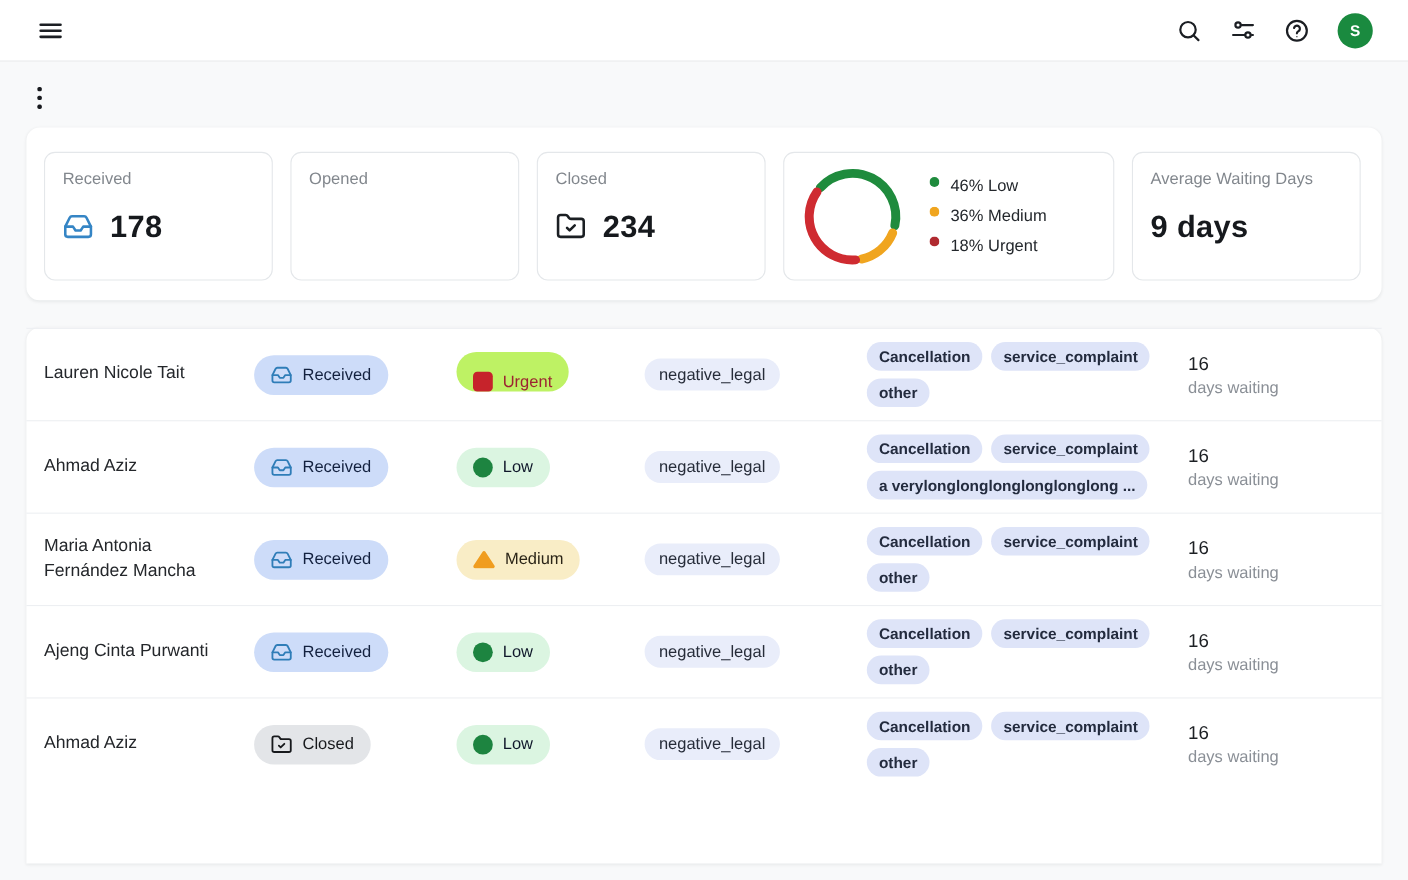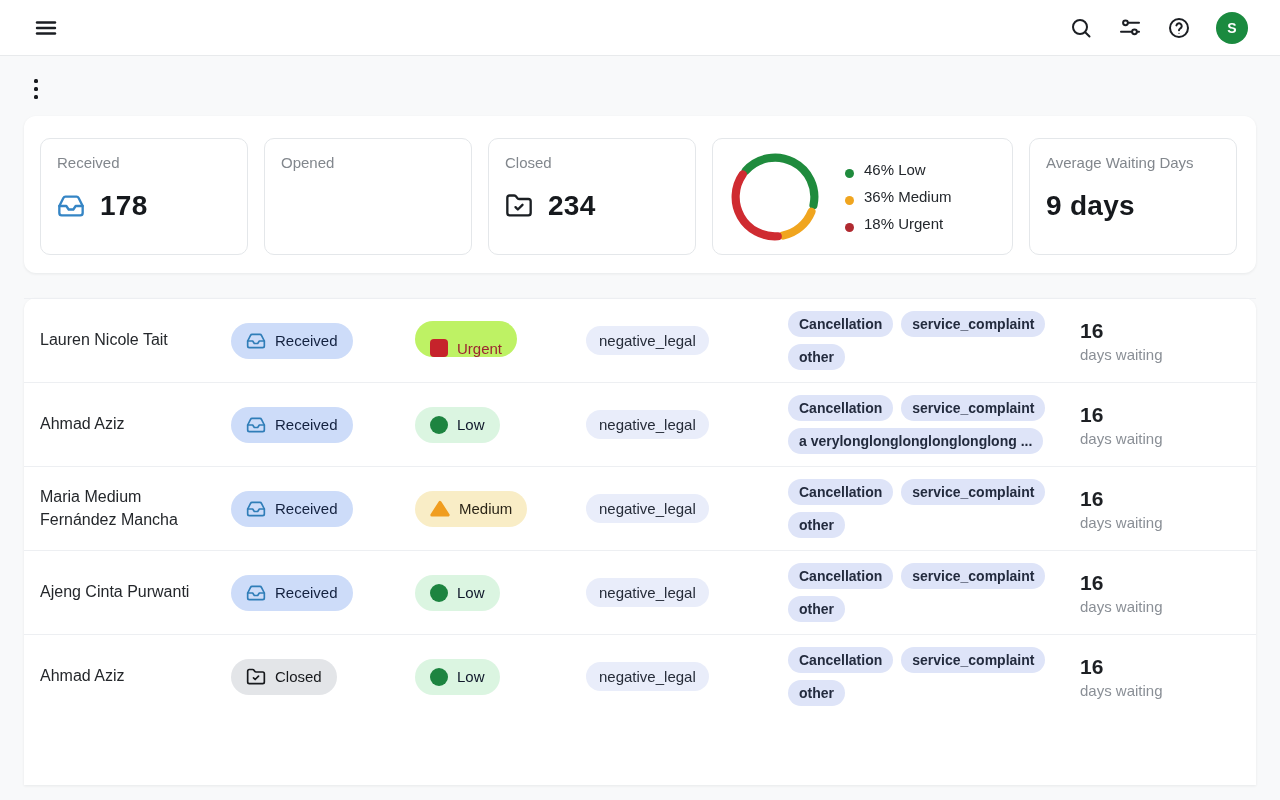--- a/index.html
+++ b/index.html
@@ -43,21 +43,21 @@
   .card-valrow { display:flex; align-items:center; gap:15px; margin-top:19px; }
   .card-icon { width:28px; height:28px; display:inline-flex; }
   .card-icon svg { width:100%; height:100%; }
   .icon-blue { color:#3585c5; }
   .icon-green { color:#1d8c40; }
   .icon-dark { color:#1b1f23; }
   .card-value { font-size:28px; font-weight:600; color:#16191d; letter-spacing:.3px; }
   .card-donut { flex:0 0 301px; display:flex; align-items:center; gap:22px; padding:10px 14px; }
   .donut-svg { width:96px; height:96px; flex:0 0 96px; }
   .legend { display:flex; flex-direction:column; gap:10px; }
-  .legend-item { display:flex; align-items:flex-end; gap:10px; font-size:15px; color:#23272c; }
+  .legend-item { display:flex; align-items:flex-start; gap:10px; font-size:15px; color:#23272c; }
   .legend-item svg { width:9px; height:9px; flex:0 0 9px; }
   
   .table-panel {
     margin:25px 24px 0; background:#fff; border-radius:12px 12px 0 0;
     box-shadow:0 1px 3px rgba(20,22,25,.07); min-height:487px;
   }
   .trow {
     display:grid;
     grid-template-columns:191px 184px 171px 202px 292px 1fr;
     align-items:center; padding:0 16px;
@@ -86,21 +86,21 @@
   .marker-triangle svg { width:20px; height:17px; }
   .sent-pill {
     display:inline-block; background:#e9edfa; color:#262c39;
     font-size:15px; padding:6px 13px; border-radius:16px;
   }
   .cats { display:flex; flex-wrap:wrap; gap:7px 8px; padding-right:10px; }
   .cat-pill {
     background:#dee4f8; color:#232b3e; font-size:14px;
     padding:5px 11px; border-radius:14px; white-space:nowrap;font-weight:bold;
   }
-  .priority-value { font-size:21px; font-weight:700; color:#1d2024; }
+  .priority-value { font-size:17px; font-weight:400; color:#1d2024; }
   .priority-sub { font-size:15px; color:#8a8f96; margin-top:3px; }
 </style>
 </head>
 <body>
 
 <header class="topbar">
   <span class="icon-btn">
     <svg viewBox="0 0 24 24" fill="none" stroke="currentColor" stroke-width="2.4" stroke-linecap="round">
       <line x1="3" y1="6.5" x2="21" y2="6.5"></line>
         <line x1="3" y1="12" x2="21" y2="12"></line>
@@ -259,21 +259,21 @@
           <span class="cat-pill">Cancellation</span>
           <span class="cat-pill">service_complaint</span>
           <span class="cat-pill">a verylonglonglonglonglonglong ...</span>
         </div>
         <div class="td">
           <div class="priority-value">16</div>
           <div class="priority-sub">days waiting</div>
         </div>
       </div>
       <div class="trow tr">
-        <div class="td"><span class="client">Maria Medium Fernández Mancha</span></div>
+        <div class="td"><span class="client">Maria Antonia Fernández Mancha</span></div>
         <div class="td"><span class="badge status-received">
             <span class="bicon">
               <svg viewBox="0 0 24 24" fill="none" stroke="currentColor" stroke-width="2" stroke-linecap="round" stroke-linejoin="round">
                 <polyline points="22 12 16 12 14 15 10 15 8 12 2 12"></polyline>
                 <path d="M5.45 5.11 2 12v6a2 2 0 0 0 2 2h16a2 2 0 0 0 2-2v-6l-3.45-6.89A2 2 0 0 0 16.76 4H7.24a2 2 0 0 0-1.79 1.11z"></path>
               </svg>
             </span>
             <span>Received</span>
           </span></div>
         <div class="td"><span class="badge urgency-medium">

